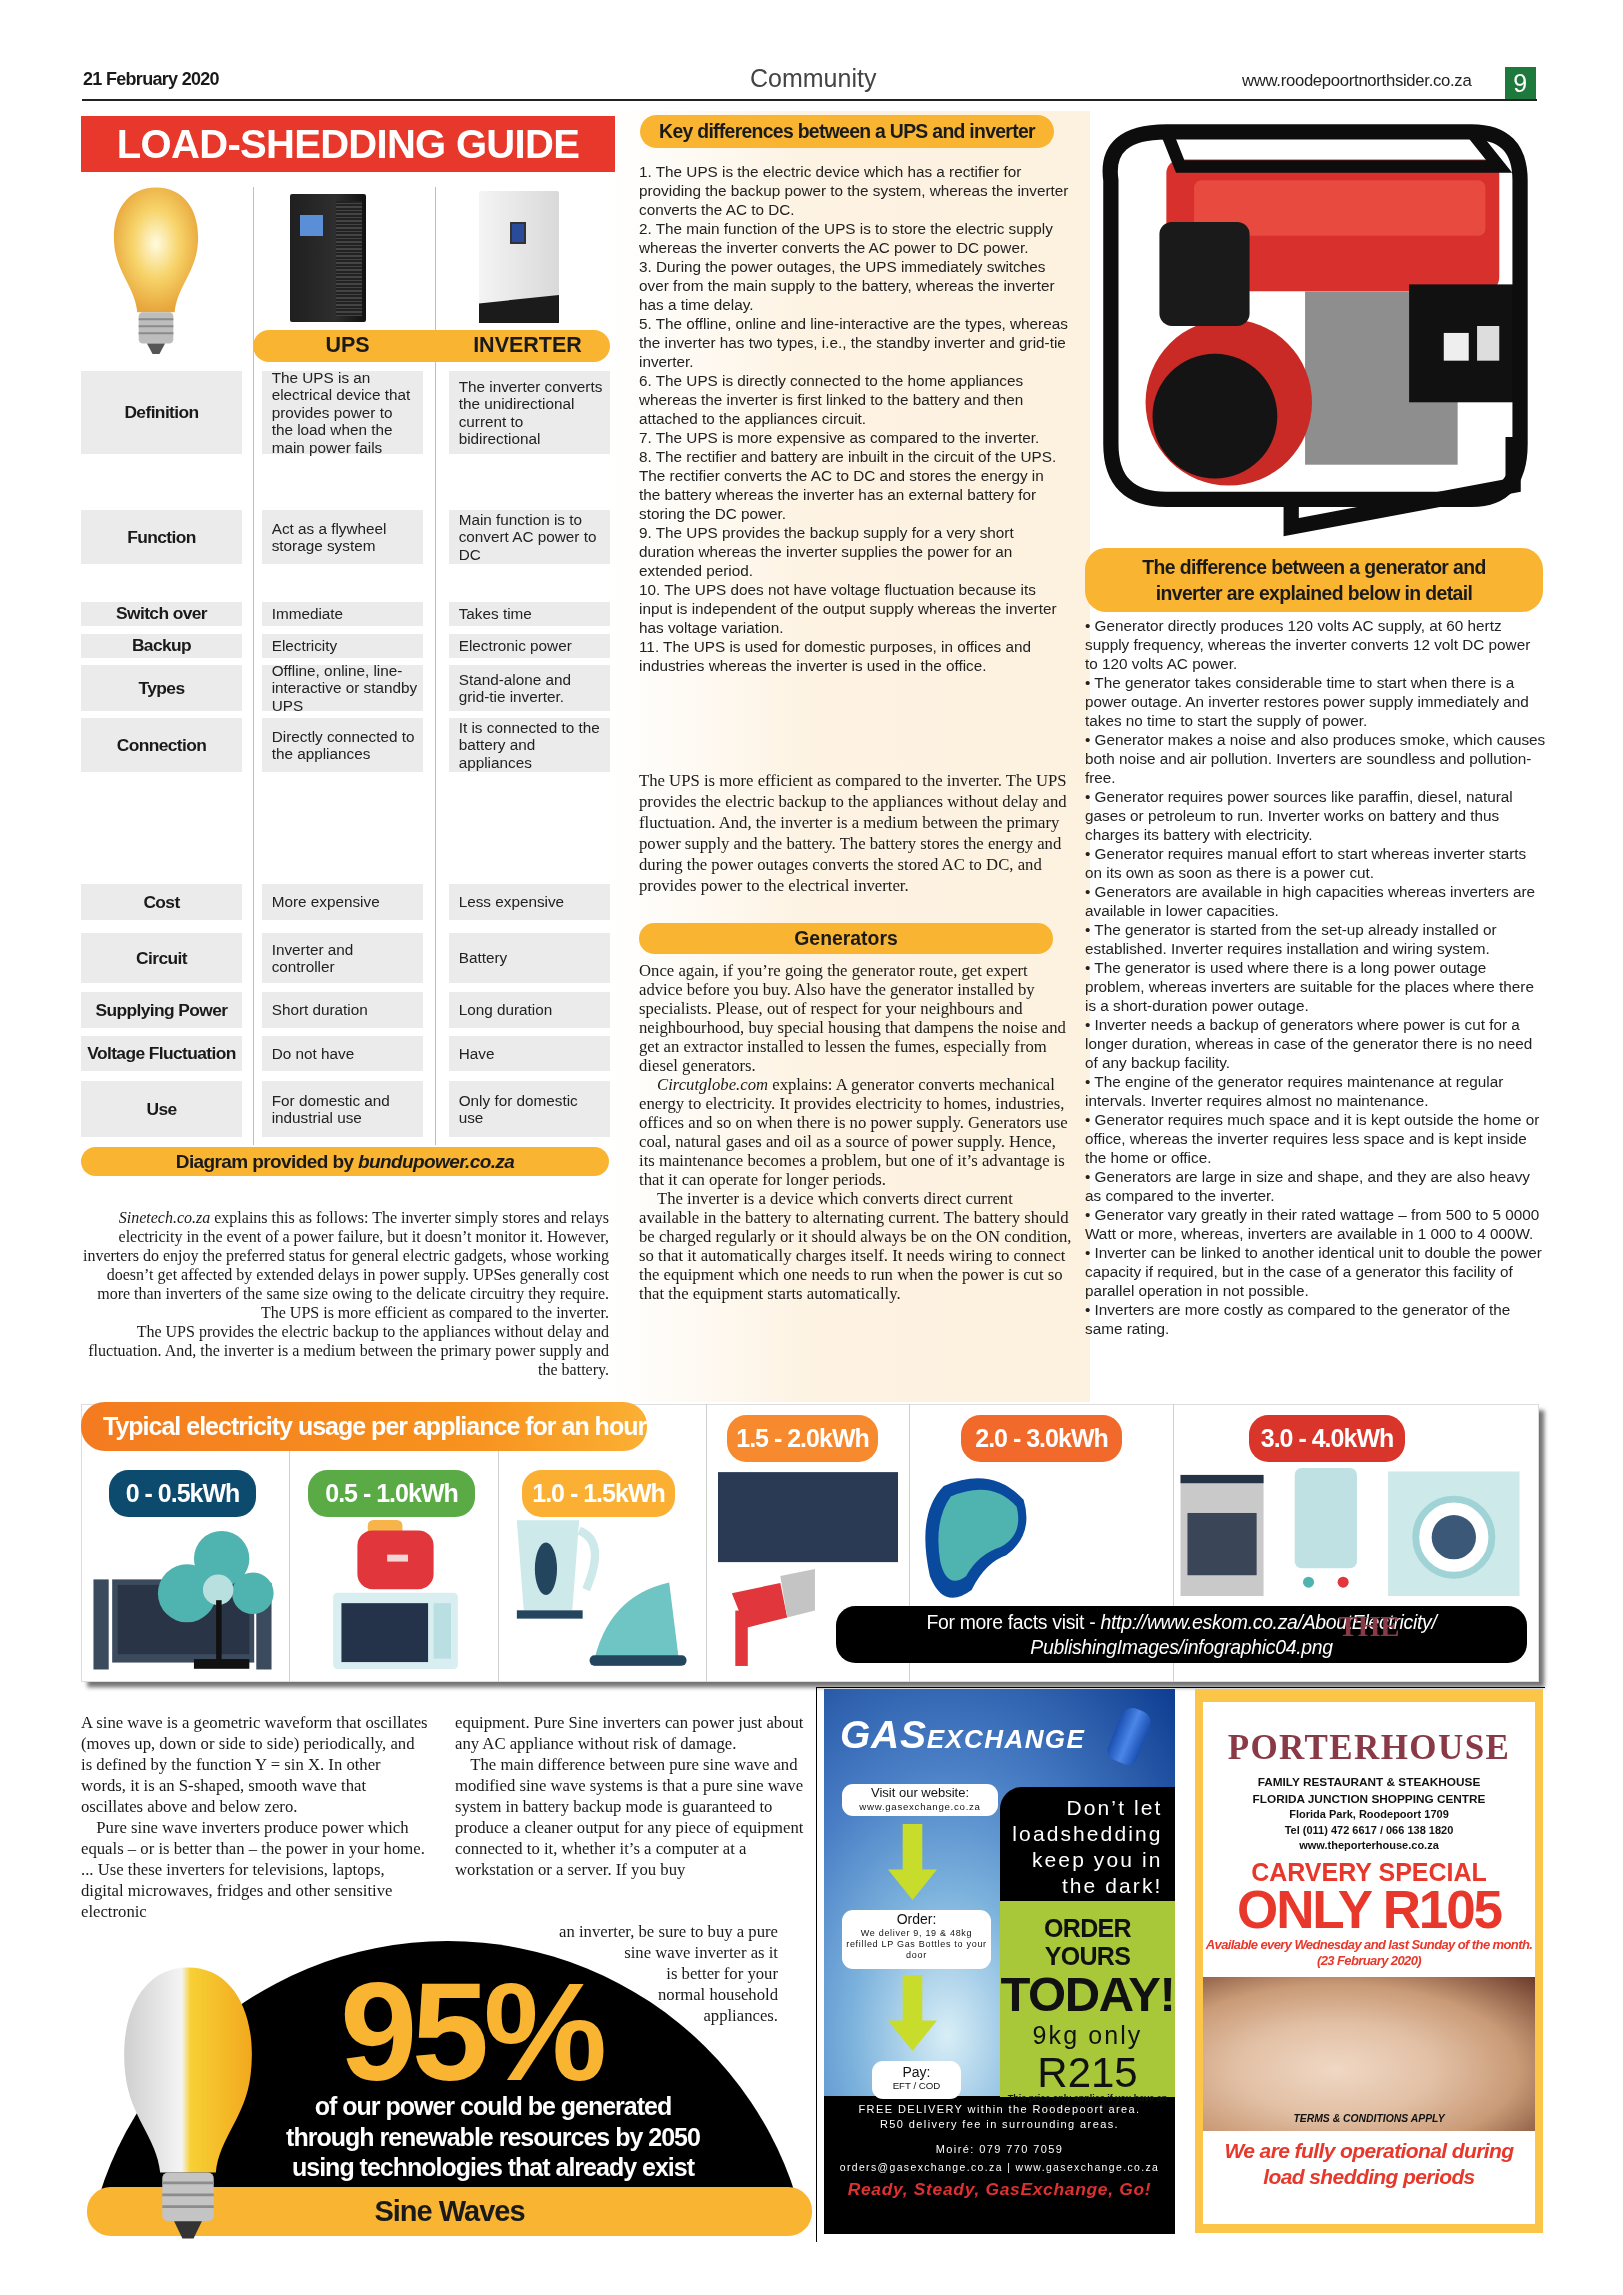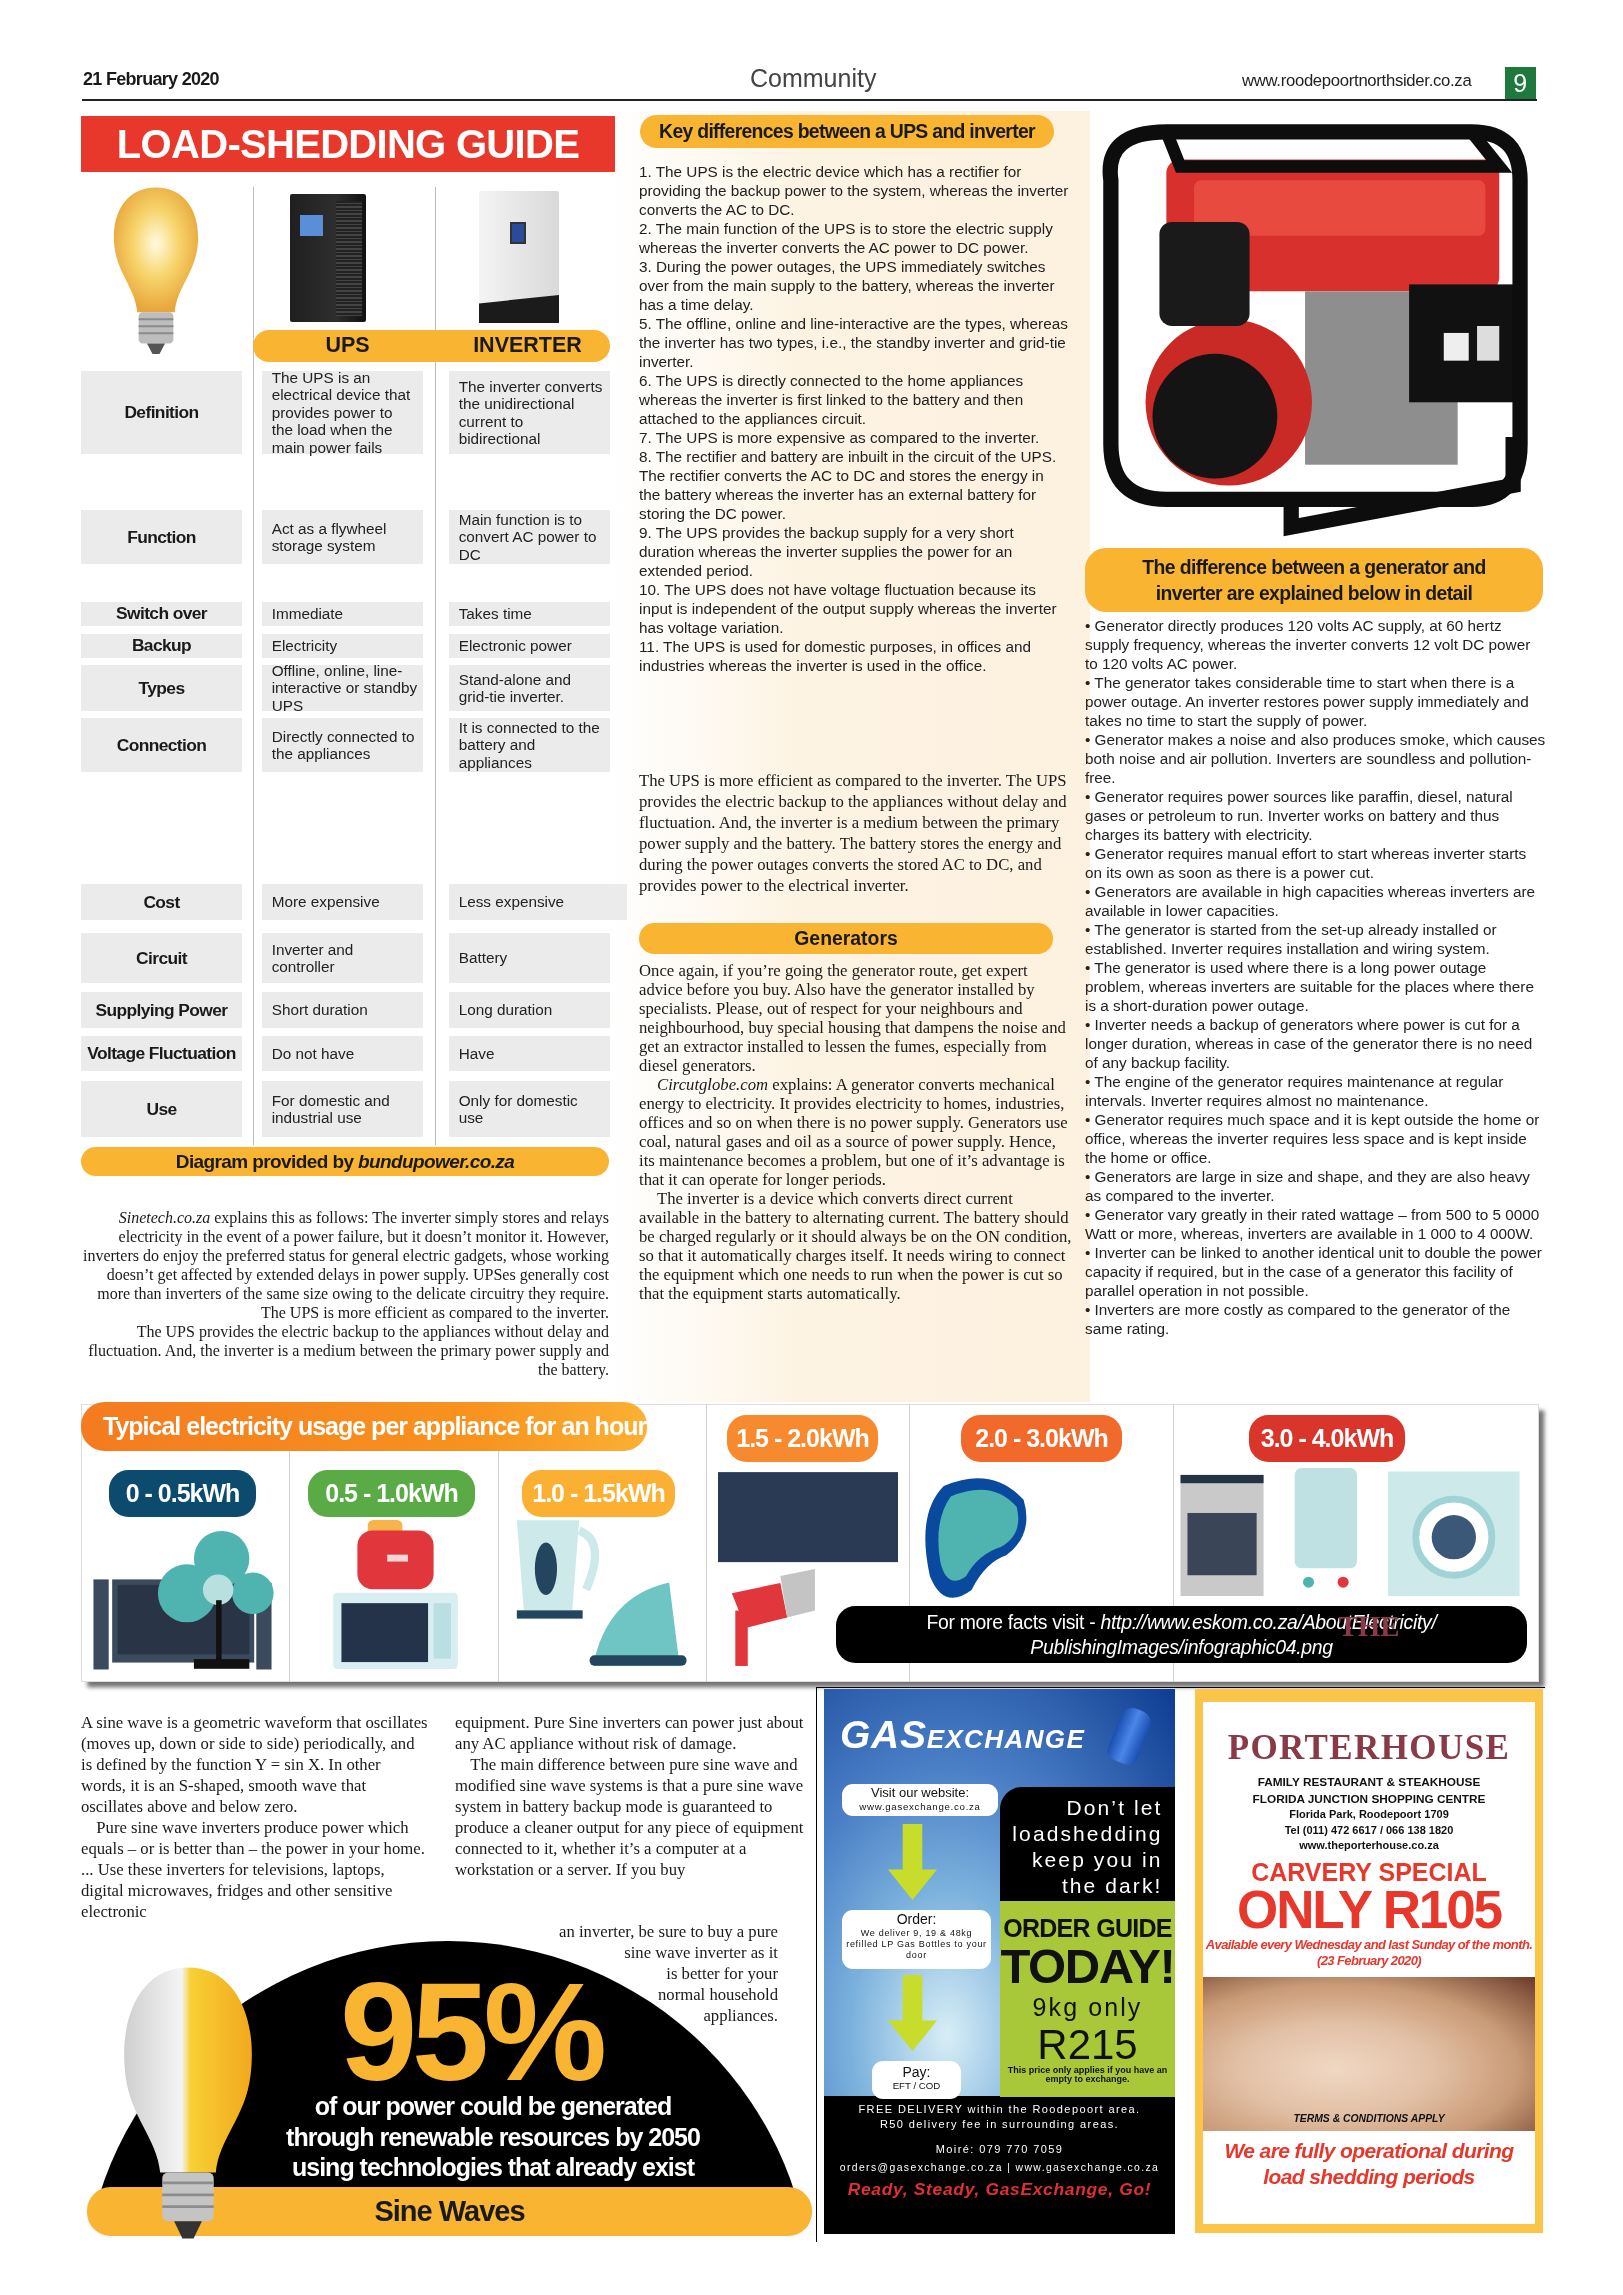--- a/index.html
+++ b/index.html
@@ -185,21 +185,21 @@
 <div class="cell label" style="left:81px;top:665px;width:161px;height:46px">Types</div>
 <div class="cell val" style="left:262px;top:665px;width:161px;height:46px">Offline, online, line-interactive or standby UPS</div>
 <div class="cell val" style="left:449px;top:665px;width:161px;height:46px">Stand-alone and grid-tie inverter.</div>
 
 <div class="cell label" style="left:81px;top:718px;width:161px;height:54px">Connection</div>
 <div class="cell val" style="left:262px;top:718px;width:161px;height:54px">Directly connected to the appliances</div>
 <div class="cell val" style="left:449px;top:718px;width:161px;height:54px">It is connected to the battery and appliances</div>
 
 <div class="cell label" style="left:81px;top:884px;width:161px;height:36px">Cost</div>
 <div class="cell val" style="left:262px;top:884px;width:161px;height:36px">More expensive</div>
-<div class="cell val" style="left:449px;top:884px;width:178px;height:36px">Less expensive</div>
+<div class="cell val" style="left:449px;top:884px;width:161px;height:36px">Less expensive</div>
 
 <div class="cell label" style="left:81px;top:933px;width:161px;height:50px">Circuit</div>
 <div class="cell val" style="left:262px;top:933px;width:161px;height:50px">Inverter and controller</div>
 <div class="cell val" style="left:449px;top:933px;width:161px;height:50px">Battery</div>
 
 <div class="cell label" style="left:81px;top:992px;width:161px;height:36px">Supplying Power</div>
 <div class="cell val" style="left:262px;top:992px;width:161px;height:36px">Short duration</div>
 <div class="cell val" style="left:449px;top:992px;width:161px;height:36px">Long duration</div>
 
 <div class="cell label" style="left:81px;top:1036px;width:161px;height:35px">Voltage Fluctuation</div>
@@ -399,21 +399,21 @@
   <div class="t2">We deliver 9, 19 &amp; 48kg refilled LP Gas Bottles to your door</div>
 </div>
 <div class="arrow" style="left:888px;top:1975px"></div>
 <div class="gas-bubble" id="gas-pay">
   <div class="t1">Pay:</div>
   <div class="t2">EFT / COD</div>
 </div>
 
 <div class="abs" id="gas-dark">Don’t let loadshedding keep you in the dark!</div>
 <div class="abs" id="gas-green">
-  <div id="gas-order-today1">ORDER GUIDE</div>
+  <div id="gas-order-today1">ORDER YOURS</div>
   <div id="gas-order-today2">TODAY!</div>
   <div id="gas-9kg">9kg only</div>
   <div id="gas-price">R215</div>
   <div id="gas-note">This price only applies if you have an empty to exchange.</div>
 </div>
 <div class="abs" id="gas-bottom">
   <div class="l" style="padding-top:5.6px">FREE DELIVERY within the Roodepoort area.</div>
   <div class="l">R50 delivery fee in surrounding areas.</div>
   <div class="l" style="padding-top:9.7px">Moiré: 079 770 7059</div>
   <div class="l" style="padding-top:2.8px;font-size:10.4px">orders@gasexchange.co.za  |  www.gasexchange.co.za</div>

